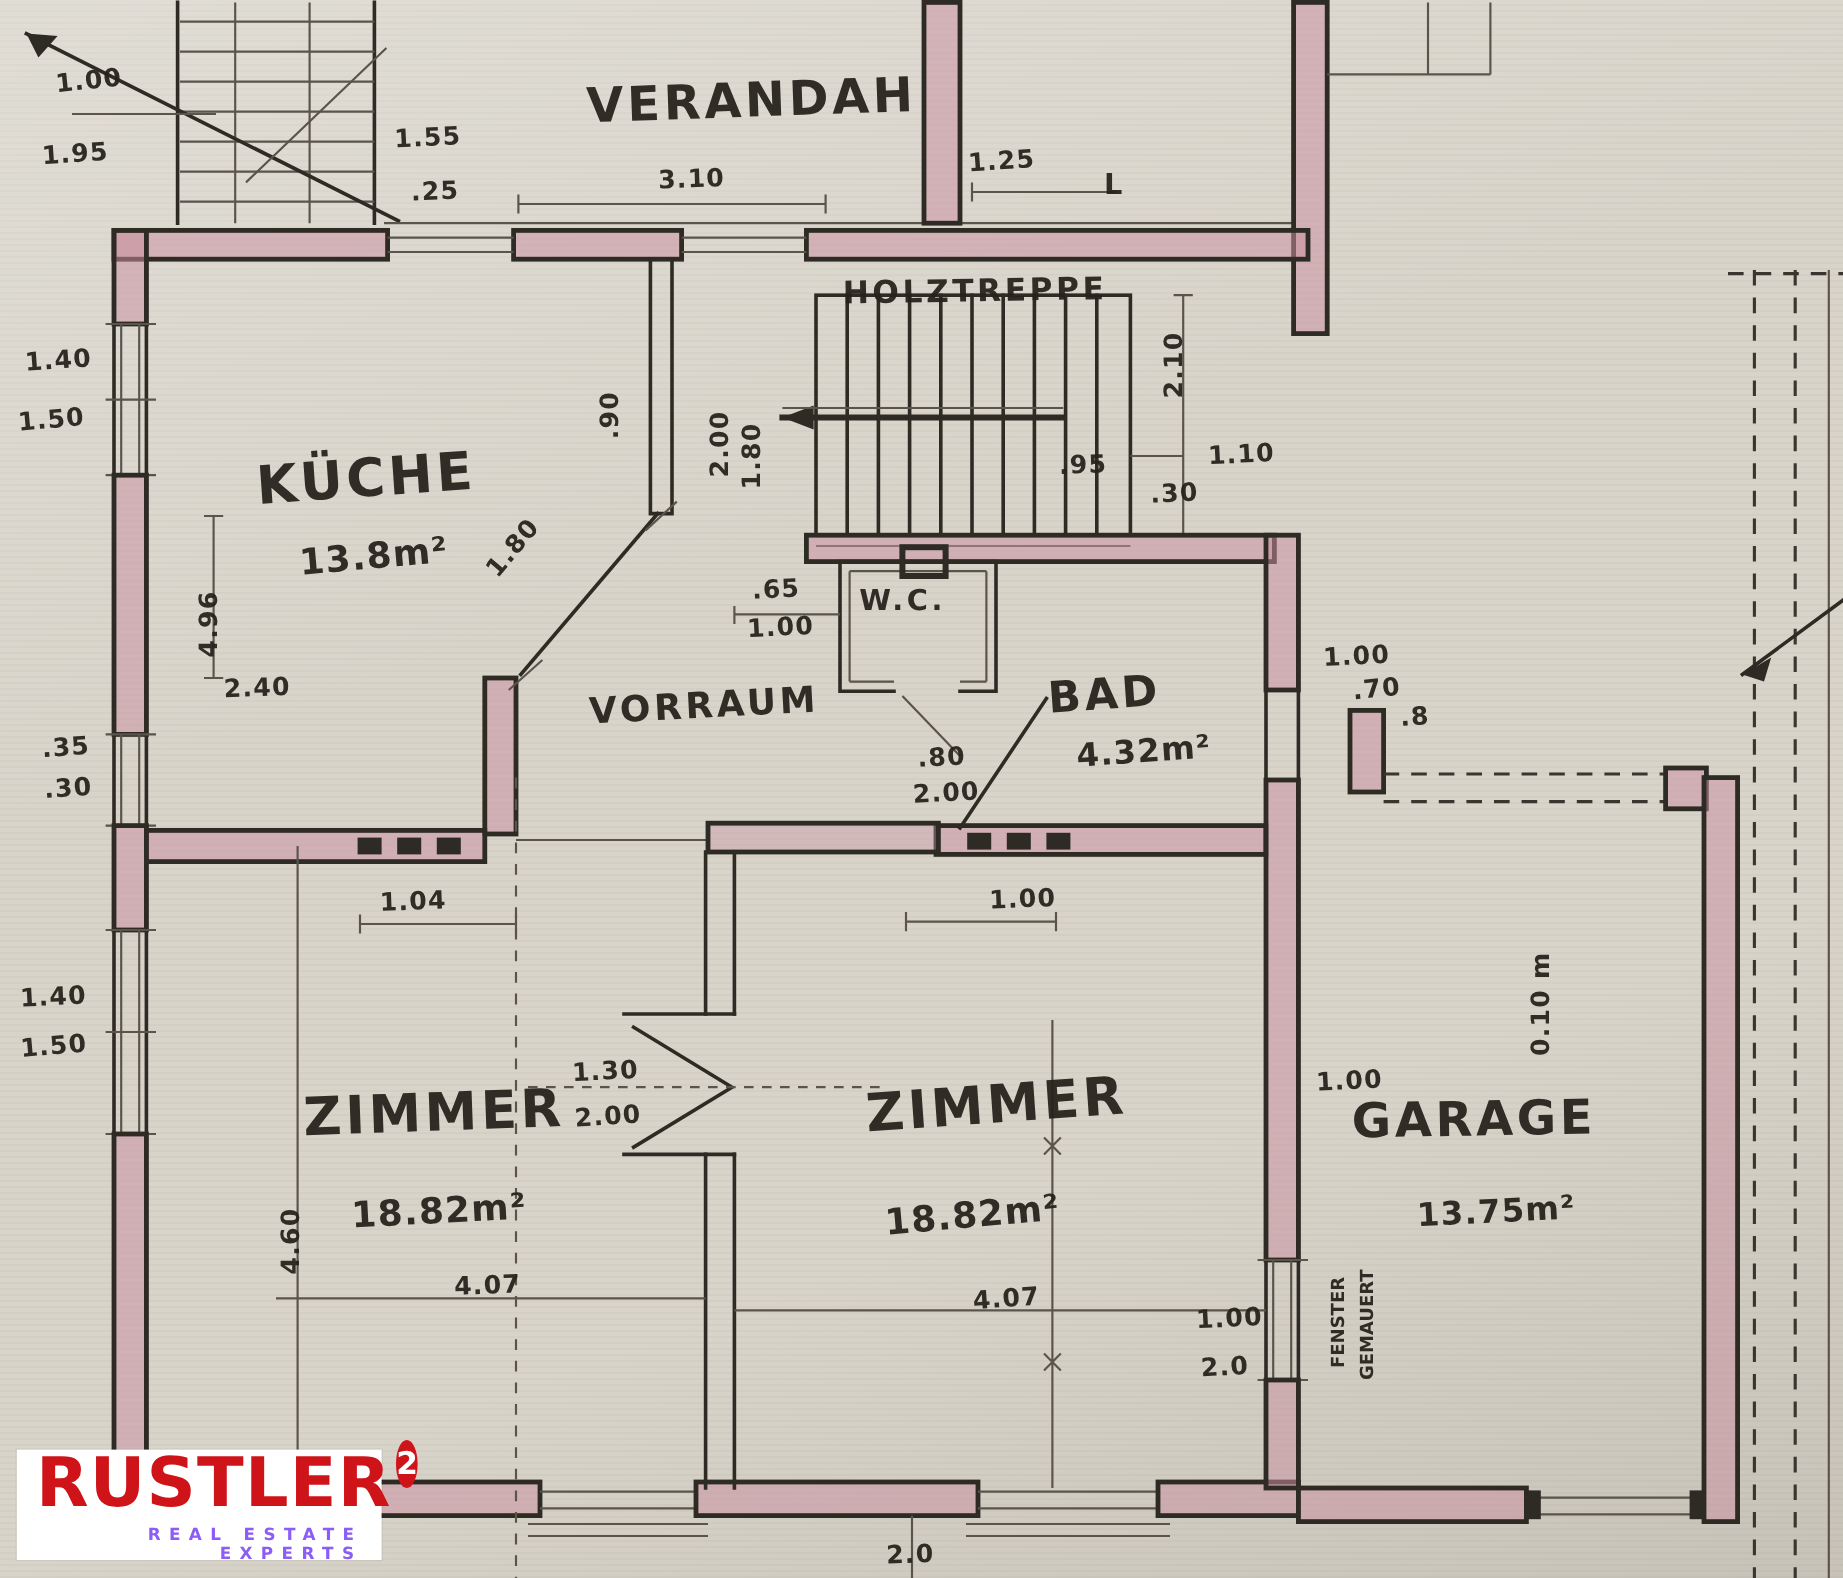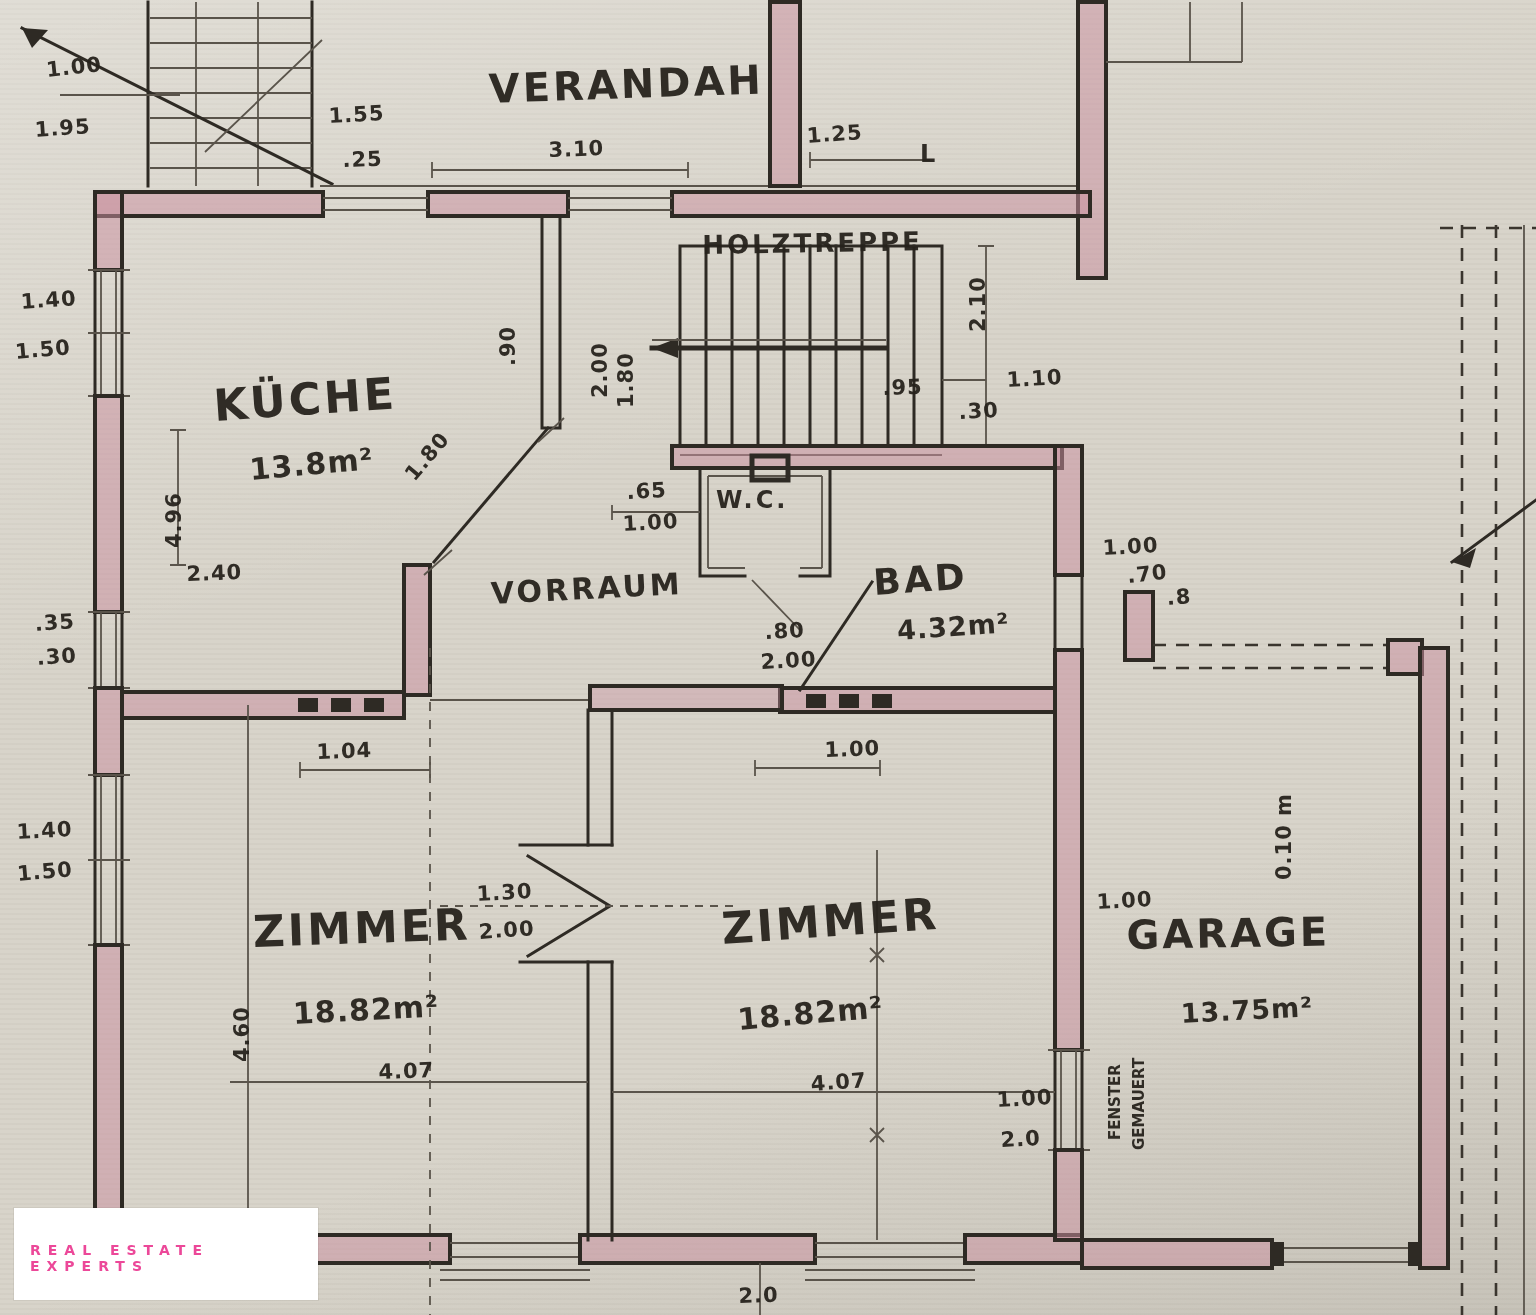--- a/index.html
+++ b/index.html
@@ -229,16 +229,20 @@
       <span class="lbl dim" style="left: 1096px; top: 890px; transform: rotate(-3deg);">1.00</span>
       <span class="lbl dim" style="left: 996px; top: 1088px; transform: rotate(-3deg);">1.00</span>
       <span class="lbl dim" style="left: 1000px; top: 1128px; transform: rotate(-3deg);">2.0</span>
       <span class="lbl dim" style="left: 738px; top: 1284px; transform: rotate(-2deg);">2.0</span>
       <span class="lbl dim" style="left: 1272px; top: 880px; transform: rotate(-90deg);">0.10 m</span>
       <span class="lbl note" style="left: 1106px; top: 1140px; font-size: 15px; transform: rotate(-90deg);">FENSTER</span>
       <span class="lbl note" style="left: 1130px; top: 1150px; font-size: 15px; transform: rotate(-90deg);">GEMAUERT</span>
     </div>
 
   <div id="logo" style="left: 14px; top: 1208px; width: 272px; height: 74px; background: rgb(255, 255, 255);">
-    <div class="tagline" style="color: #ec4899;">REAL ESTATE EXPERTS</div>
+    <div class="brandrow">
+      <span class="brand" style="color: rgb(207, 20, 25);">RUSTLER</span>
+      <span class="sup" style="background: rgb(207, 20, 25);">2</span>
+    </div>
+    <div class="tagline" style="color: #8b5cf6; text-align: right;">REAL ESTATE EXPERTS</div>
   </div>
 
 </div>
 
 </body></html>

